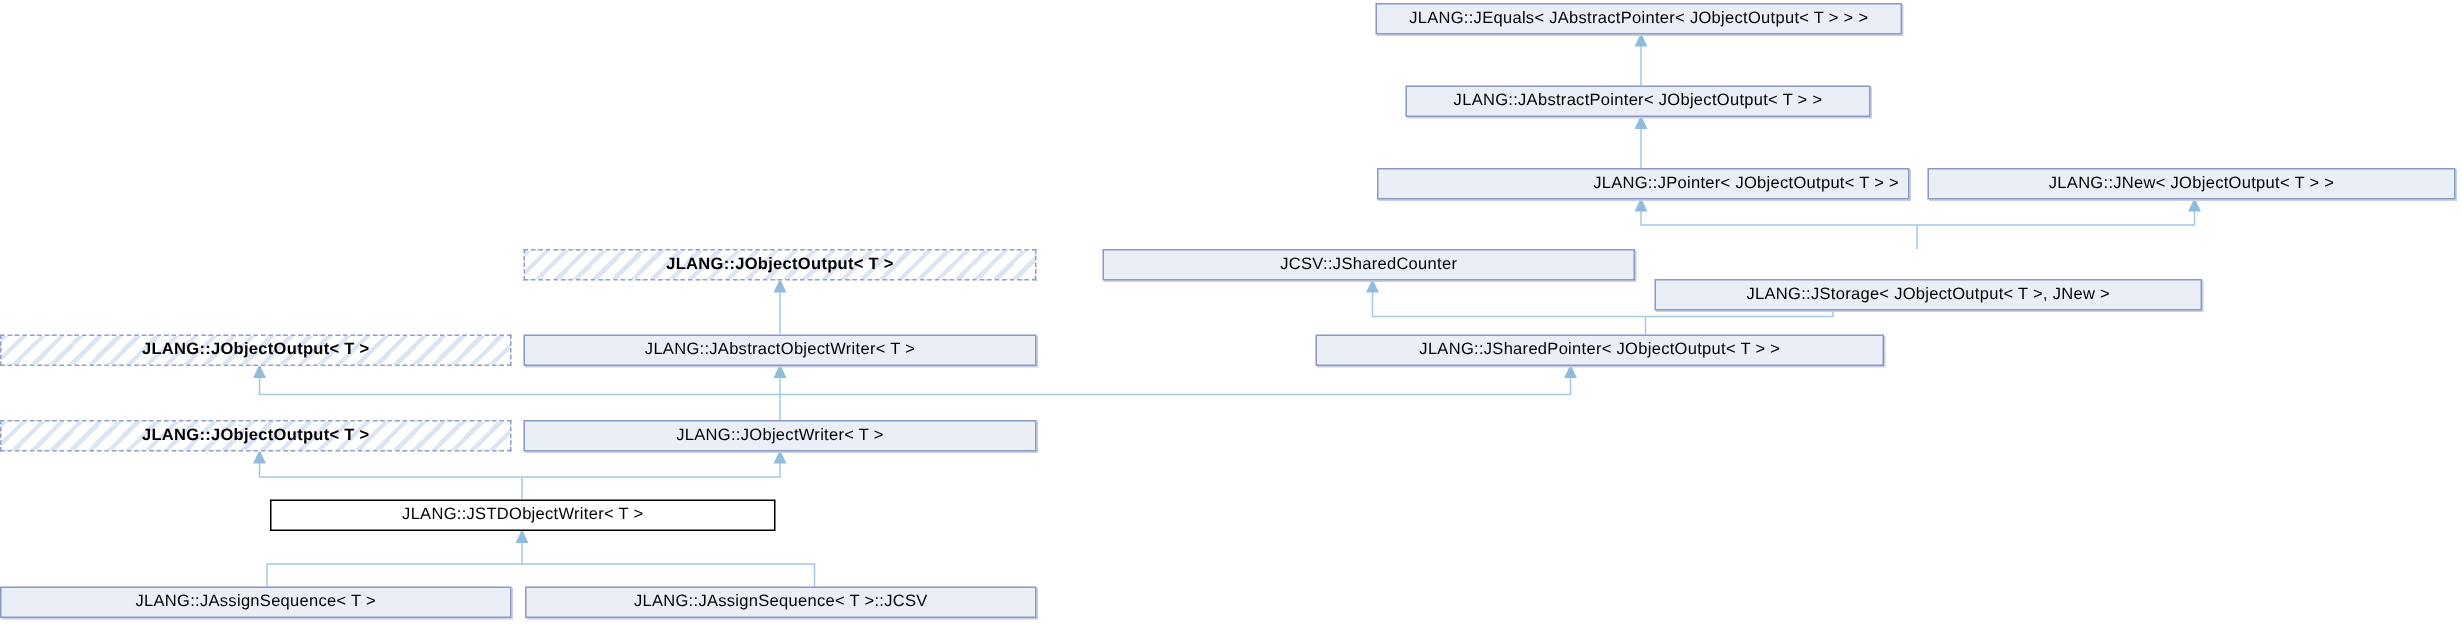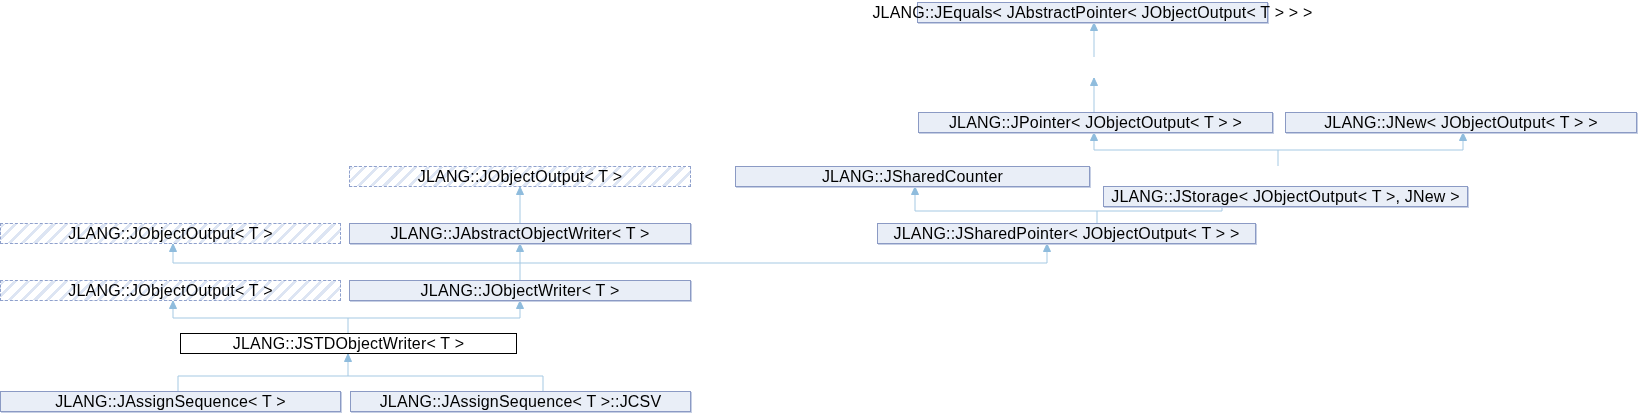--- a/index.html
+++ b/index.html
@@ -11,31 +11,32 @@
   body{
     width:1641px;height:416px;background:var(--bg);
     font-family:"Liberation Sans", sans-serif;
   }
   .canvas{position:relative;width:1641px;height:416px;overflow:hidden;background:var(--bg);}
   .edges{position:absolute;left:0;top:0;width:1641px;height:416px;}
   .nodes{position:absolute;left:0;top:0;width:1641px;height:416px;}
   .node{
     position:absolute;box-sizing:border-box;
     display:flex;align-items:center;justify-content:center;
-    font-size:16px;line-height:1;color:var(--txt);white-space:nowrap;
+    font-size:11px;line-height:1;color:var(--txt);white-space:nowrap;
     letter-spacing:0.2px;
   }
   .node.solid{
     background:var(--node-fill);
     border:1px solid var(--node-border);
     box-shadow:1px 1px 0 0 var(--shadow);
   }
   .node.dashed{
     border:1px dashed var(--dash-border);
     background:repeating-linear-gradient(135deg, var(--hatch) 0 3px, #ffffff 3px 9px);
+    font-weight:bold;
   }
   .node.current{
     background:var(--cur-fill);
     border:1px solid var(--cur-border);
   }
   .node .lbl{padding:0 6px;}
 </style>
 </head>
 <body>
 
@@ -66,31 +67,34 @@
       <polyline points="348,318 520,318 520,301" fill="none" stroke="#a5c9e3" stroke-width="1"></polyline>
       <path d="M 520 301 L 516.5 308.5 L 523.5 308.5 Z" fill="#8fbcdd" stroke="#8fbcdd"></path>
       <polyline points="178,391 178,376 348,376 348,354" fill="none" stroke="#a5c9e3" stroke-width="1"></polyline>
       <path d="M 348 354 L 344.5 361.5 L 351.5 361.5 Z" fill="#8fbcdd" stroke="#8fbcdd"></path>
       <polyline points="543,391 543,376 348,376" fill="none" stroke="#a5c9e3" stroke-width="1"></polyline>
     </svg>
   <div class="nodes" id="nodes-layer">
       <div class="node solid" style="left: 917px; top: 2px; width: 351px; height: 21px;">
         <span class="lbl">JLANG::JEquals&lt; JAbstractPointer&lt; JObjectOutput&lt; T &gt; &gt; &gt;</span>
       </div>
-      <div class="node solid" style="left: 918px; top: 112px; width: 355px; height: 21px;">
+      <div class="node solid" style="left: 937px; top: 57px; width: 310px; height: 21px;">
+        <span class="lbl">JLANG::JAbstractPointer&lt; JObjectOutput&lt; T &gt; &gt;</span>
+      </div>
+      <div class="node solid" style="left: 918px; top: 112px; width: 355px; height: 21px; justify-content: flex-end;">
         <span class="lbl">JLANG::JPointer&lt; JObjectOutput&lt; T &gt; &gt;</span>
       </div>
       <div class="node solid" style="left: 1285px; top: 112px; width: 352px; height: 21px;">
         <span class="lbl">JLANG::JNew&lt; JObjectOutput&lt; T &gt; &gt;</span>
       </div>
       <div class="node dashed" style="left: 349px; top: 166px; width: 342px; height: 21px;">
         <span class="lbl">JLANG::JObjectOutput&lt; T &gt;</span>
       </div>
       <div class="node solid" style="left: 735px; top: 166px; width: 355px; height: 21px;">
-        <span class="lbl">JLANG::JSharedCounter</span>
+        <span class="lbl">JCSV::JSharedCounter</span>
       </div>
       <div class="node solid" style="left: 1103px; top: 166px; width: 365px; height: 21px; margin-top: 20px;">
         <span class="lbl">JLANG::JStorage&lt; JObjectOutput&lt; T &gt;, JNew &gt;</span>
       </div>
       <div class="node dashed" style="left: 0px; top: 223px; width: 341px; height: 21px;">
         <span class="lbl">JLANG::JObjectOutput&lt; T &gt;</span>
       </div>
       <div class="node solid" style="left: 349px; top: 223px; width: 342px; height: 21px; justify-content: center;">
         <span class="lbl">JLANG::JAbstractObjectWriter&lt; T &gt;</span>
       </div>

